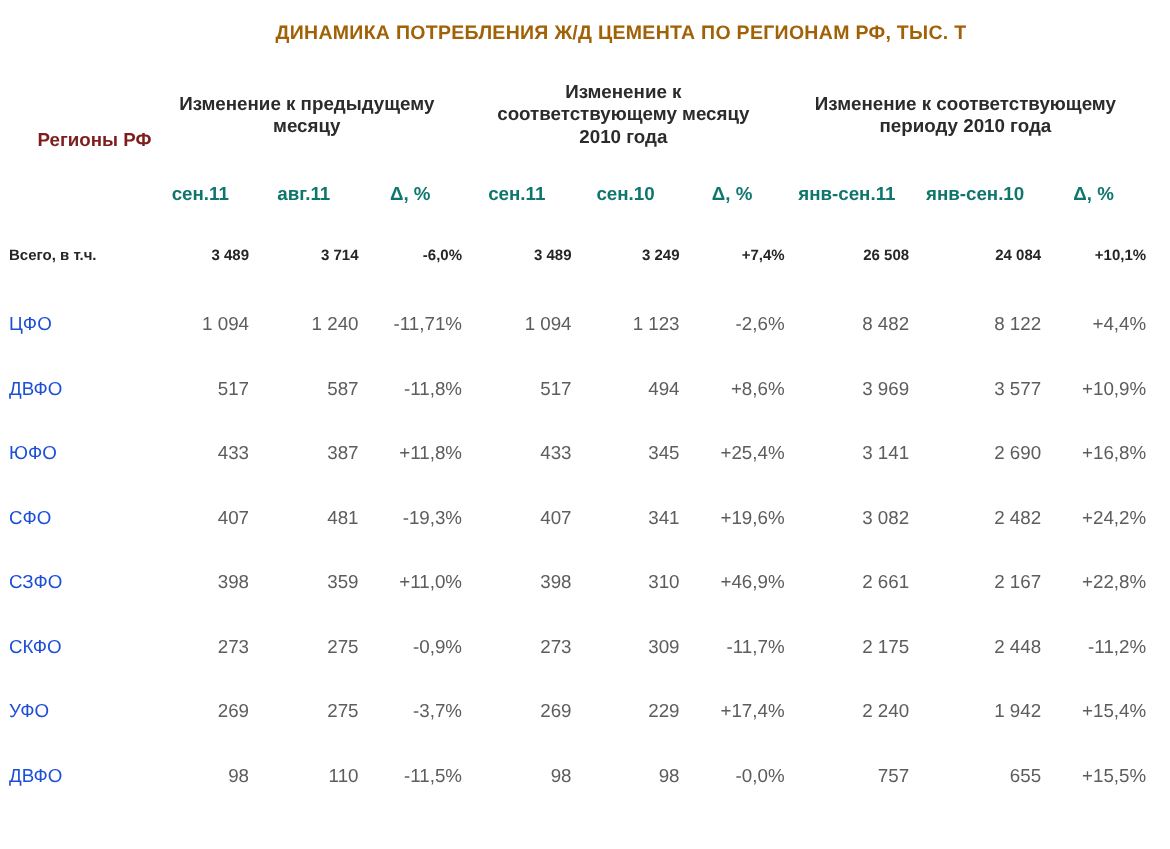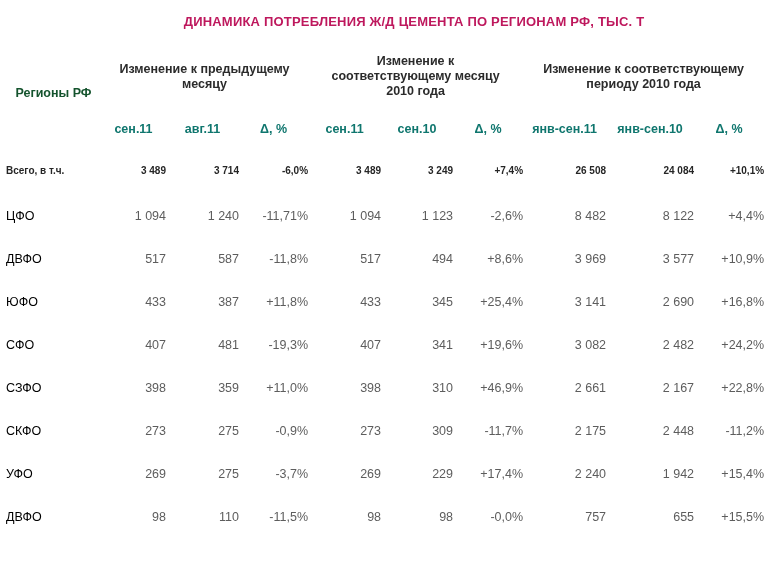--- a/index.html
+++ b/index.html
@@ -14,44 +14,44 @@
     background: #ffffff;
     overflow: hidden;
     font-family: "Liberation Sans", sans-serif;
   }
   .title {
     margin: 14px 0 0 0;
     text-align: center;
     font-size: 13px;
     font-weight: 700;
     letter-spacing: 0.2px;
-    color: #be185d;
+    color: #a16207;
     padding-left: 48px;
   }
   table.tbl {
     border-collapse: collapse;
     table-layout: fixed;
     width: 758px;
     margin: 11px 0 0 6px;
     border: none;
   }
   table.tbl th, table.tbl td {
     border: none;
     padding: 0;
     font-size: 12.5px;
     line-height: 1.18;
   }
   tr.grp-row { height: 73px; }
   tr.sub-row { height: 33px; }
   th.region-h {
-    text-align: center;
+    text-align: right;
     vertical-align: middle;
     font-weight: 700;
     font-size: 13px;
-    color: #14532d;
+    color: #7f1d1d;
   }
   th.grp {
     text-align: center;
     vertical-align: middle;
     font-weight: 700;
     color: #2b2b2b;
   }
   th.grp.g1 { padding: 0 10px; }
   th.grp.g2 { padding: 0 14px; }
   th.grp.g3 { padding: 0 2px; text-align: center; }
@@ -59,21 +59,21 @@
     text-align: center;
     vertical-align: middle;
     font-weight: 700;
     color: #0f766e;
   }
   tbody tr { height: 43px; }
   tbody tr.total { height: 49px; }
   td.region {
     text-align: left;
     vertical-align: middle;
-    color: #000000;
+    color: #1d4ed8;
     font-size: 13px;
   }
   td.num {
     text-align: right;
     vertical-align: middle;
     color: #5d5d5d;
     font-size: 12.5px;
     white-space: nowrap;
   }
   tr.total td.region,

